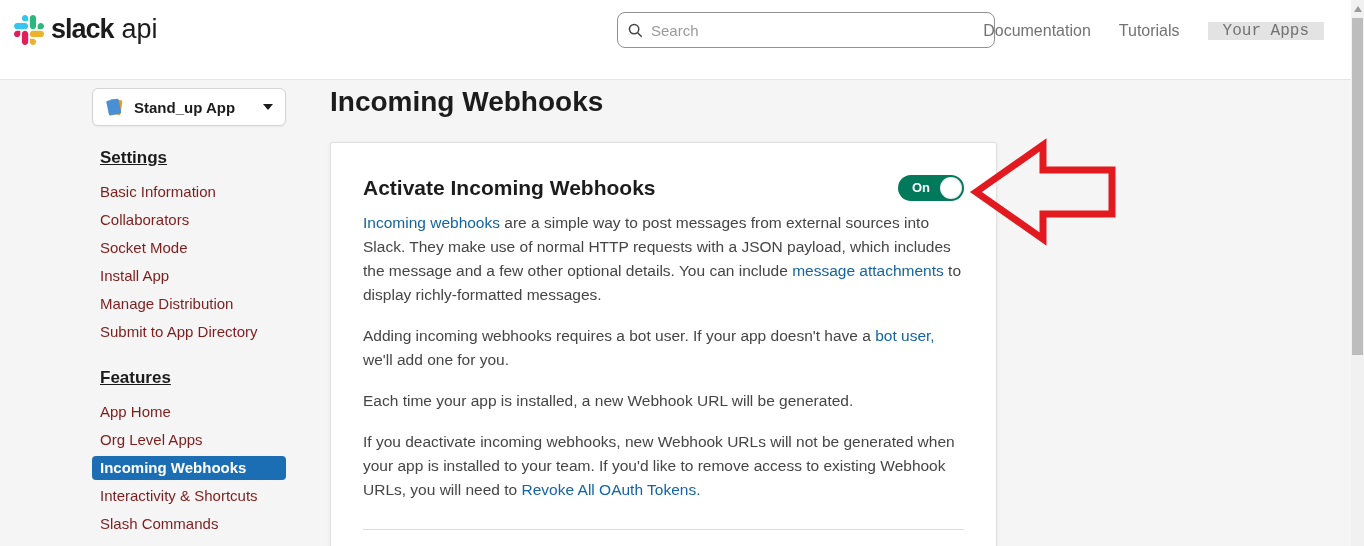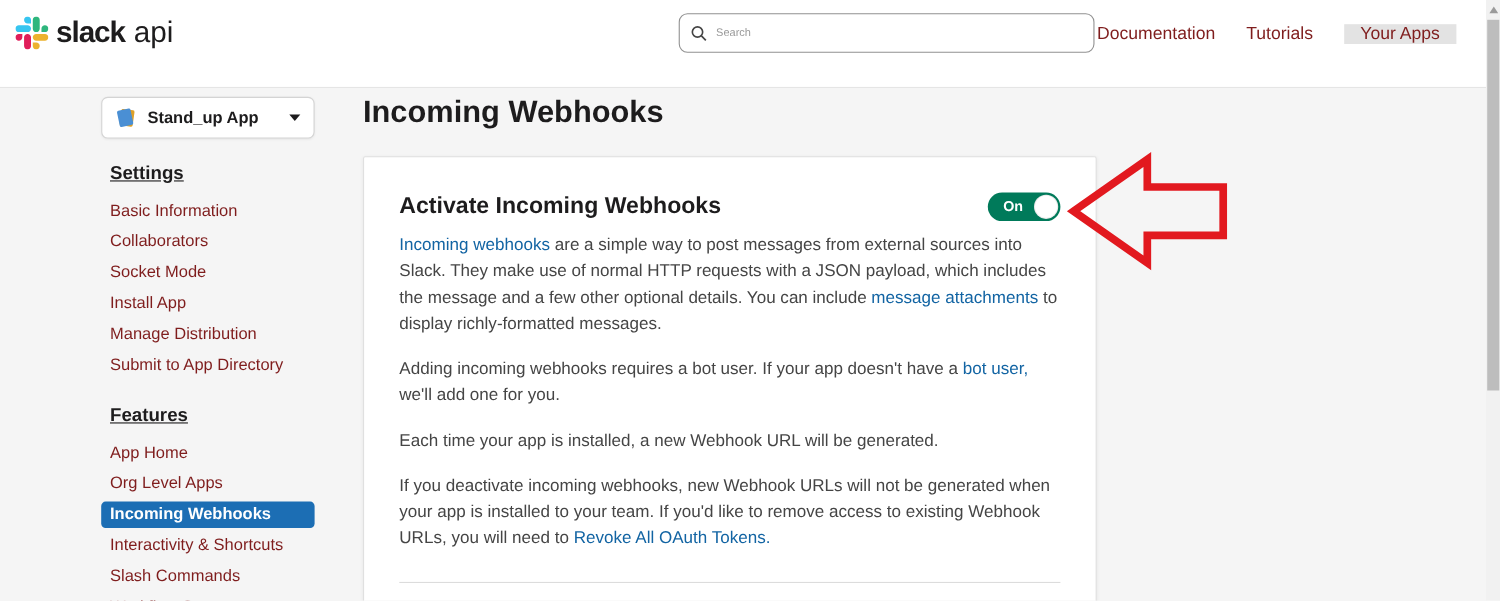--- a/index.html
+++ b/index.html
@@ -29,27 +29,27 @@
   .logo svg{width:30px;height:30px;}
   .logo .brand{font-size:27px;font-weight:800;letter-spacing:-1px;margin-left:7px;}
   .logo .suffix{font-size:27px;font-weight:300;margin-left:8px;color:#1d1c1d;}
   .search-wrap{
     position:absolute;left:617px;top:12px;width:378px;height:36px;
     border:1px solid #919191;border-radius:8px;background:#fff;
     display:flex;align-items:center;padding:0 10px;
   }
   .search-wrap svg{width:15px;height:15px;flex:0 0 auto;}
   .search-input{
-    border:none;outline:none;flex:1;margin-left:8px;font-size:10px;
+    border:none;outline:none;flex:1;margin-left:8px;font-size:15px;
     font-family:"Liberation Sans",sans-serif;color:#454545;background:transparent;
   }
   .search-input::placeholder{color:#9a9a9a;}
   .header-nav{position:absolute;right:27px;top:0;height:62px;display:flex;align-items:center;gap:28px;}
-  .nav-link{font-size:16px;color:#7f1d1d;cursor:pointer;white-space:nowrap;}
-  .nav-link.active{background:#e3e3e3;border-radius:0;padding:0 15px;}
+  .nav-link{font-size:16px;color:#737373;cursor:pointer;white-space:nowrap;}
+  .nav-link.active{background:#e3e3e3;border-radius:0;padding:0 15px;font-family:Liberation Mono, monospace;}
   
   .scrollbar{position:absolute;right:0;top:0;width:13px;height:546px;background:#f1f1f1;z-index:9;}
   .scroll-up{position:absolute;top:3px;left:0;width:13px;height:12px;display:flex;align-items:center;justify-content:center;}
   .scroll-up .tri{width:0;height:0;border-left:4px solid transparent;border-right:4px solid transparent;border-bottom:6px solid #9a9a9a;}
   .scroll-thumb{position:absolute;top:18px;left:1px;width:11px;height:337px;background:#bdbdbd;}
   
   .sidebar{position:absolute;left:92px;top:88px;width:194px;}
   .app-selector{
     width:194px;height:38px;background:#fff;border:1px solid #d4d4d4;border-radius:6px;
     box-shadow:0 1px 2px rgba(0,0,0,.05);display:flex;align-items:center;padding:18px 12px;cursor:pointer;

